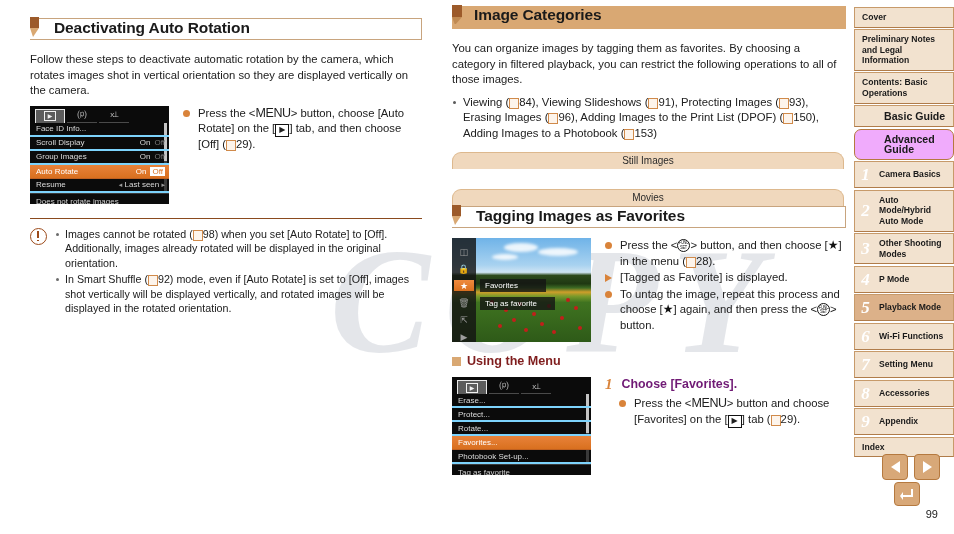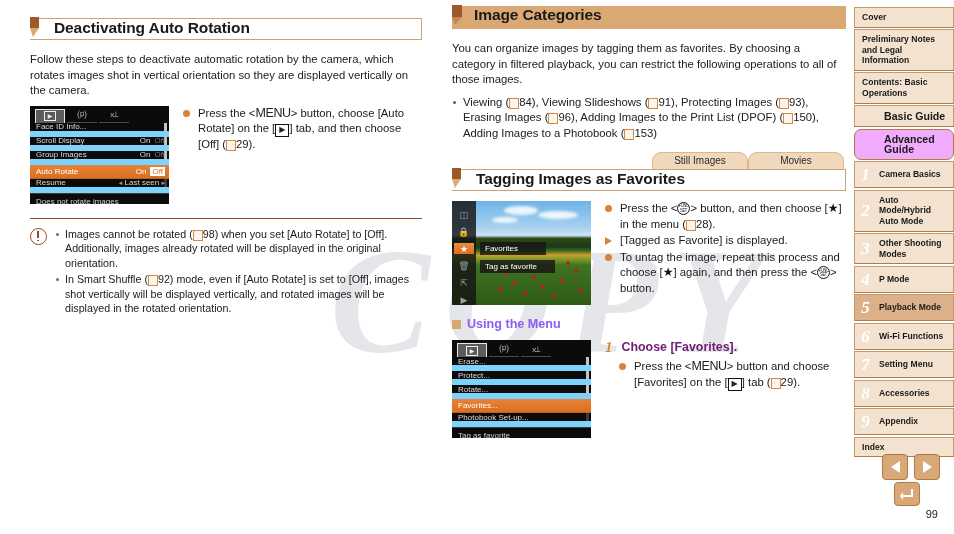--- a/index.html
+++ b/index.html
@@ -206,24 +206,25 @@
   ul.notelist > li::before {
     content:"";
     position:absolute; left:0; top:6px;
     width:3px; height:3px;
     background:#6b6b6b;
     border-radius:50%;
   }
 
   
   .apptabs {
-    display: flex; gap: 0;
+    display: flex; gap: 20px;
     justify-content: flex-end;
     margin-bottom: 0px;
     padding-right: 2px;
+    flex-direction: column;
   }
   .apptab {
     background: #f0d8bd;
     border: 1px solid #ddb88d;
     border-bottom: none;
     border-radius: 9px 9px 0 0;
     font-size: 10px;
     color: #2b2b2b;
     padding: 2px 16px 3px 16px;
     min-width: 96px;
@@ -233,21 +234,21 @@
   
   .subhead {
     display: flex; align-items: center; gap: 6px;
     margin: 12px 0 9px 0;
   }
   .subhead .sq {
     width: 9px; height: 9px;
     background: #d9a873;
     display: inline-block;
   }
-  .subhead h3 { font-size: 12.6px; font-weight: 700; color:#8b5cf6; }
+  .subhead h3 { font-size: 12.6px; font-weight: 700; color:#7f1d1d; }
 
   
   .stepnum {
     font-family: "Liberation Serif", serif;
     font-style: italic;
     font-weight: 700;
     font-size: 15px;
     color: #d9833a;
     line-height: 14px;
   }
@@ -289,21 +290,21 @@
   .tab-print { color:#bdbdbd; font-size:9px; }
   .tab-wrench { color:#bdbdbd; font-size:8px; letter-spacing:-1px;}
 
   .cam-rows { position: relative; }
   .cam-row {
     height: 14px;
     display: flex; align-items: center;
     padding: 0 4px 0 6px;
     font-size: 8px;
     color: #dcdcdc;
-    border-bottom: 6px solid #7dd3fc;
+    border-bottom: 2px solid #7dd3fc;
     position: relative;
   }
   .cam-row.sel {
     background: linear-gradient(#e8823a,#d9701f);
     color: #ffffff;
     border-bottom: 1px solid #c06020;
   }
   .cam-row .lbl { flex: 1; }
   .cam-row .val { color:#d8d8d8; font-size:8px; }
   .cam-row .val .on { margin-right: 4px; }

